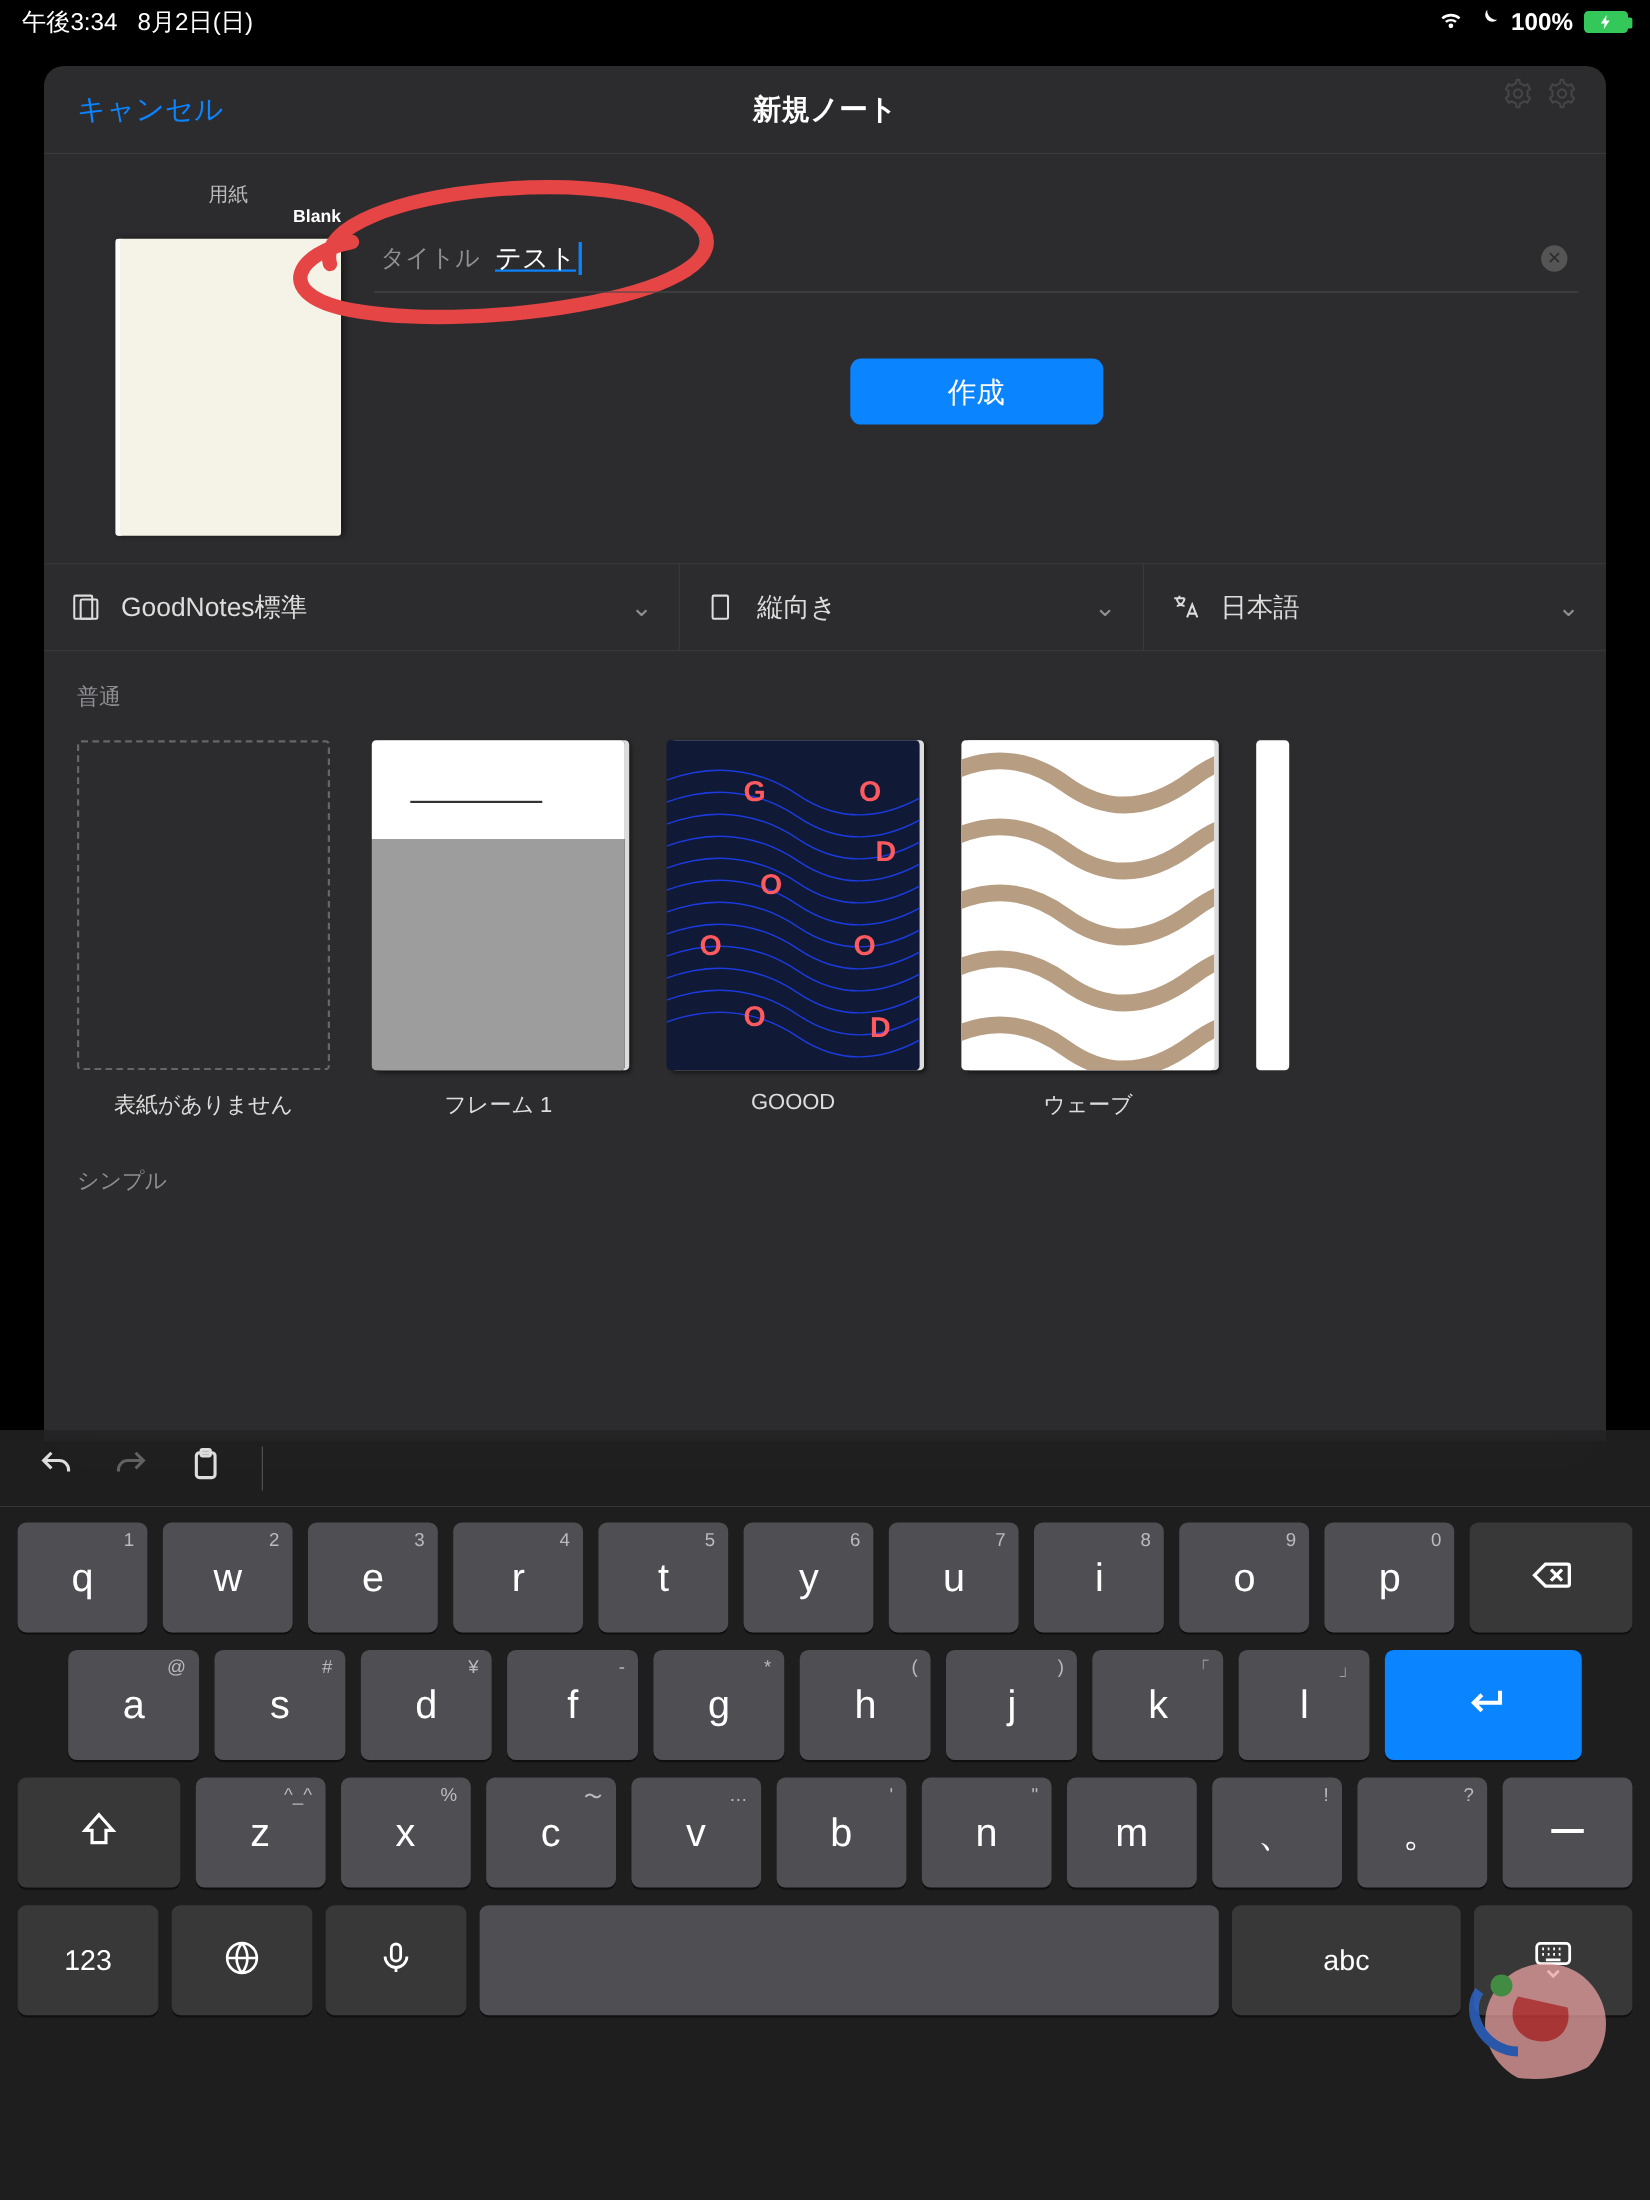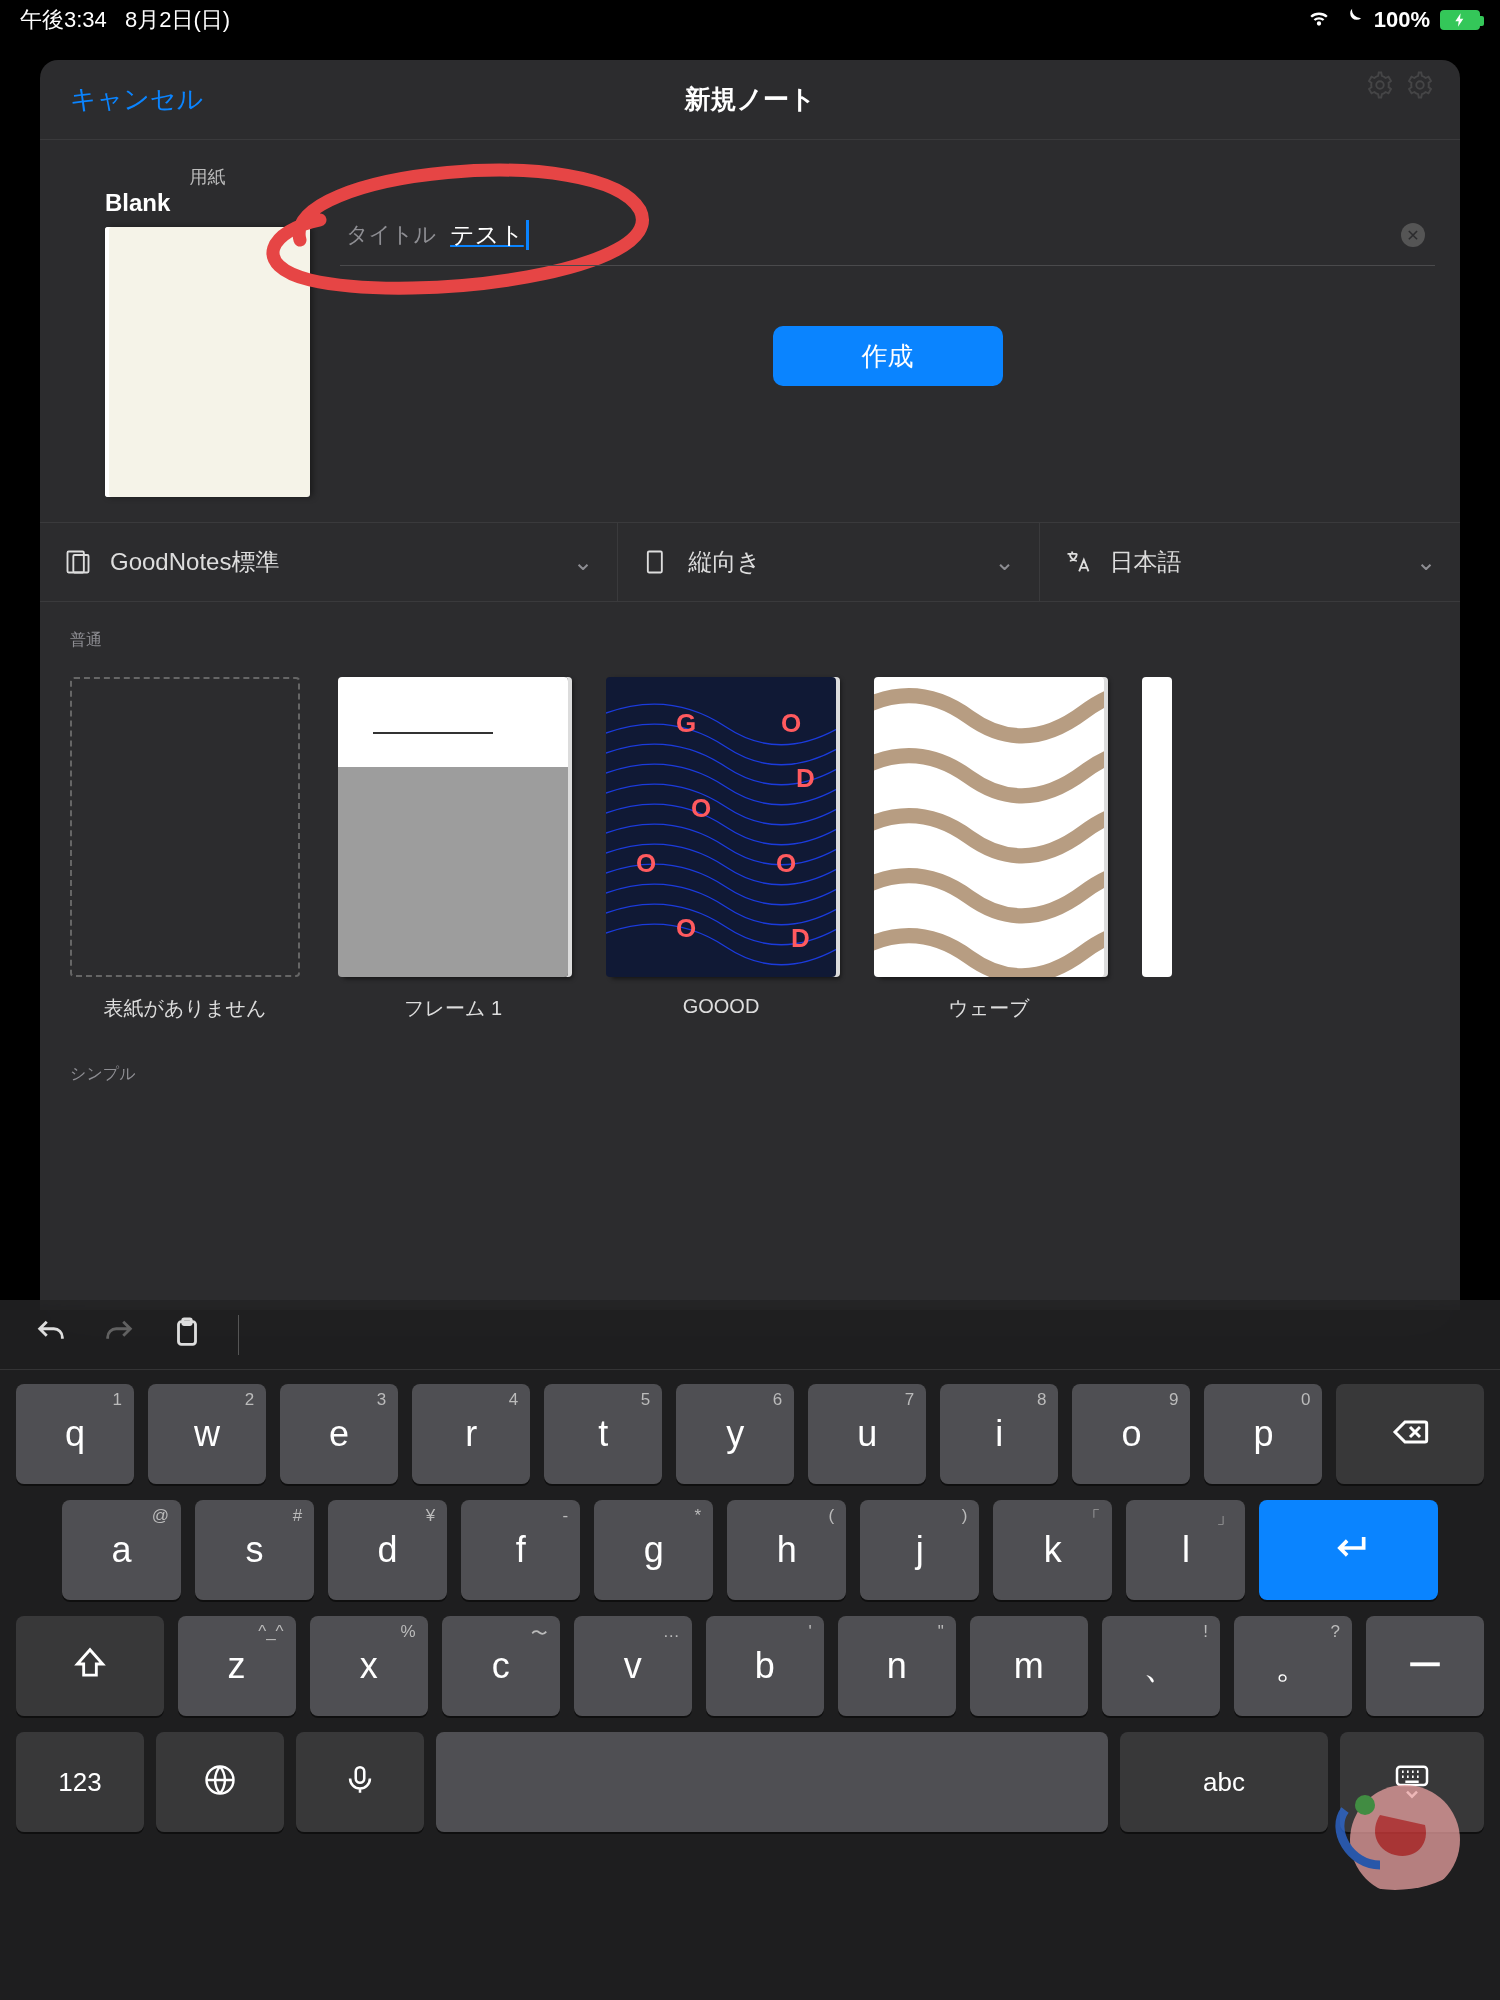--- a/index.html
+++ b/index.html
@@ -28,21 +28,21 @@
   .cover-thumb .lbl-lg { font-size: 24px; font-weight: 700; margin-top: 2px; }
   .cover-thumb .cover-inner { margin-top: 10px; width: 160px; height: 180px; background: #2a2d35; border-radius: 0 0 10px 0; position: relative; }
   .cover-thumb .cover-inner::before { content: ""; position: absolute; left: 18px; right: 18px; top: 45px; height: 2px; background: #555; }
   .cover-thumb .cover-inner .lines::before,
   .cover-thumb .cover-inner .lines::after { content: ""; position: absolute; right: 18px; width: 60px; height: 2px; background: #555; }
   .cover-thumb .cover-inner .lines::before { bottom: 42px; }
   .cover-thumb .cover-inner .lines::after  { bottom: 54px; box-shadow: 0 -12px 0 #555; }
   .cover-thumb .tab { position: absolute; top: -1px; left: 60px; width: 85px; height: 8px; background: #0a84ff; border-radius: 3px; }
 
   .paper-thumb .lbl-sm { font-size: 18px; color: #bbb; text-align: center; }
-  .paper-thumb .lbl-lg { font-size: 24px; font-weight: 700; text-align: left; }
+  .paper-thumb .lbl-lg { font-size: 16px; font-weight: 700; text-align: right; }
   .paper-thumb .page { margin-top: 10px; width: 205px; height: 270px; background: #f5f3e8; border-radius: 3px; box-shadow: 4px 0 0 #fff inset, 3px 0 6px rgba(0,0,0,.4); }
 
   .title-block { flex: 1; padding-top: 40px; position: relative; }
   .title-field { border-bottom: 1px solid #4a4a4c; display: flex; align-items: center; padding: 14px 6px; position: relative; }
   .title-field .ph { color: #8e8e93; font-size: 22px; margin-right: 14px; }
   .title-field .val { color: #fff; font-size: 24px; text-decoration: underline; text-decoration-color: #0a84ff; }
   .title-field .cursor { display: inline-block; width: 3px; height: 30px; background: #0a84ff; margin-left: 2px; vertical-align: middle; }
   .clear-x { position: absolute; right: 10px; width: 24px; height: 24px; border-radius: 50%; background: #555; color: #2c2c2e; display: flex; align-items: center; justify-content: center; font-size: 16px; }
   .annot { position: absolute; left: -120px; top: -15px; pointer-events: none; }
   .create-btn { margin: 60px auto 0; width: 230px; height: 60px; background: #0a84ff; border-radius: 10px; display: flex; align-items: center; justify-content: center; font-size: 26px; color: #fff; }
@@ -51,21 +51,21 @@
   .selectors { display: flex; border-top: 1px solid #3a3a3c; border-bottom: 1px solid #3a3a3c; height: 80px; }
   .sel { display: flex; align-items: center; gap: 18px; padding: 0 24px; color: #ddd; font-size: 24px; border-right: 1px solid #3a3a3c; text-align: center; }
   .sel:last-child { border-right: none; }
   .sel .chev { margin-left: auto; color: #8e8e93; }
   .sel svg { width: 28px; height: 28px; }
   .sel1 { flex: 1.35; }
   .sel2 { flex: .95; }
   .sel3 { flex: .95; }
 
   
-  .sec-label { color: #8e8e93; font-size: 16px; padding: 28px 30px 12px; }
+  .sec-label { color: #8e8e93; font-size: 20px; padding: 28px 30px 12px; }
   .tmpl-row { display: flex; gap: 38px; padding: 14px 30px; }
   .tmpl { width: 230px; text-align: center; }
   .tmpl .box { width: 230px; height: 300px; border-radius: 4px; margin-bottom: 18px; position: relative; box-shadow: 4px 0 0 rgba(255,255,255,.85), 5px 2px 4px rgba(0,0,0,.5); }
   .tmpl .cap { font-size: 20px; color: #ddd; }
   .box-none { border: 2px dashed #666; box-shadow: none !important; }
   .box-frame { background: linear-gradient(#fff 0 30%, #9d9d9d 30% 100%); }
   .box-frame::after { content: ""; position: absolute; top: 55px; left: 35px; width: 120px; height: 2px; background: #333; }
   .box-good { background: #101935; overflow: hidden; }
   .box-good svg { position: absolute; inset: 0; }
   .box-wave { background: #fff; overflow: hidden; }

